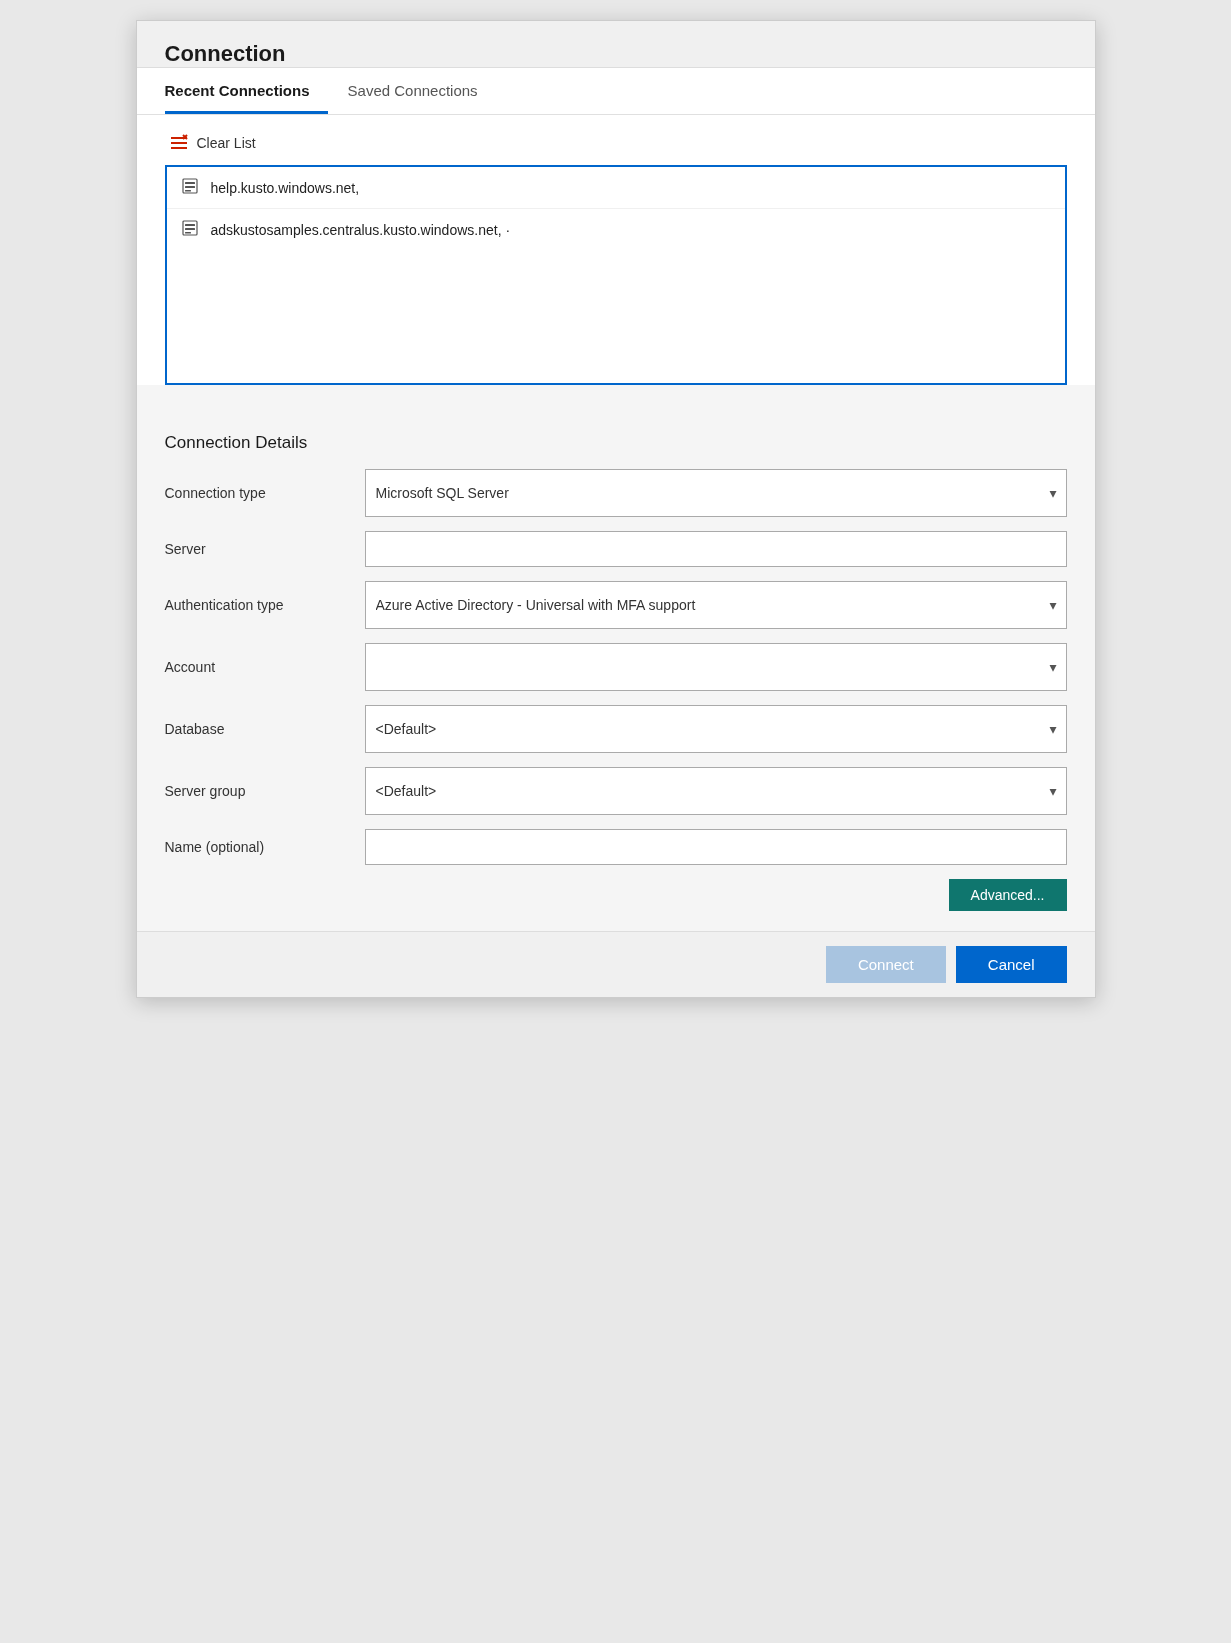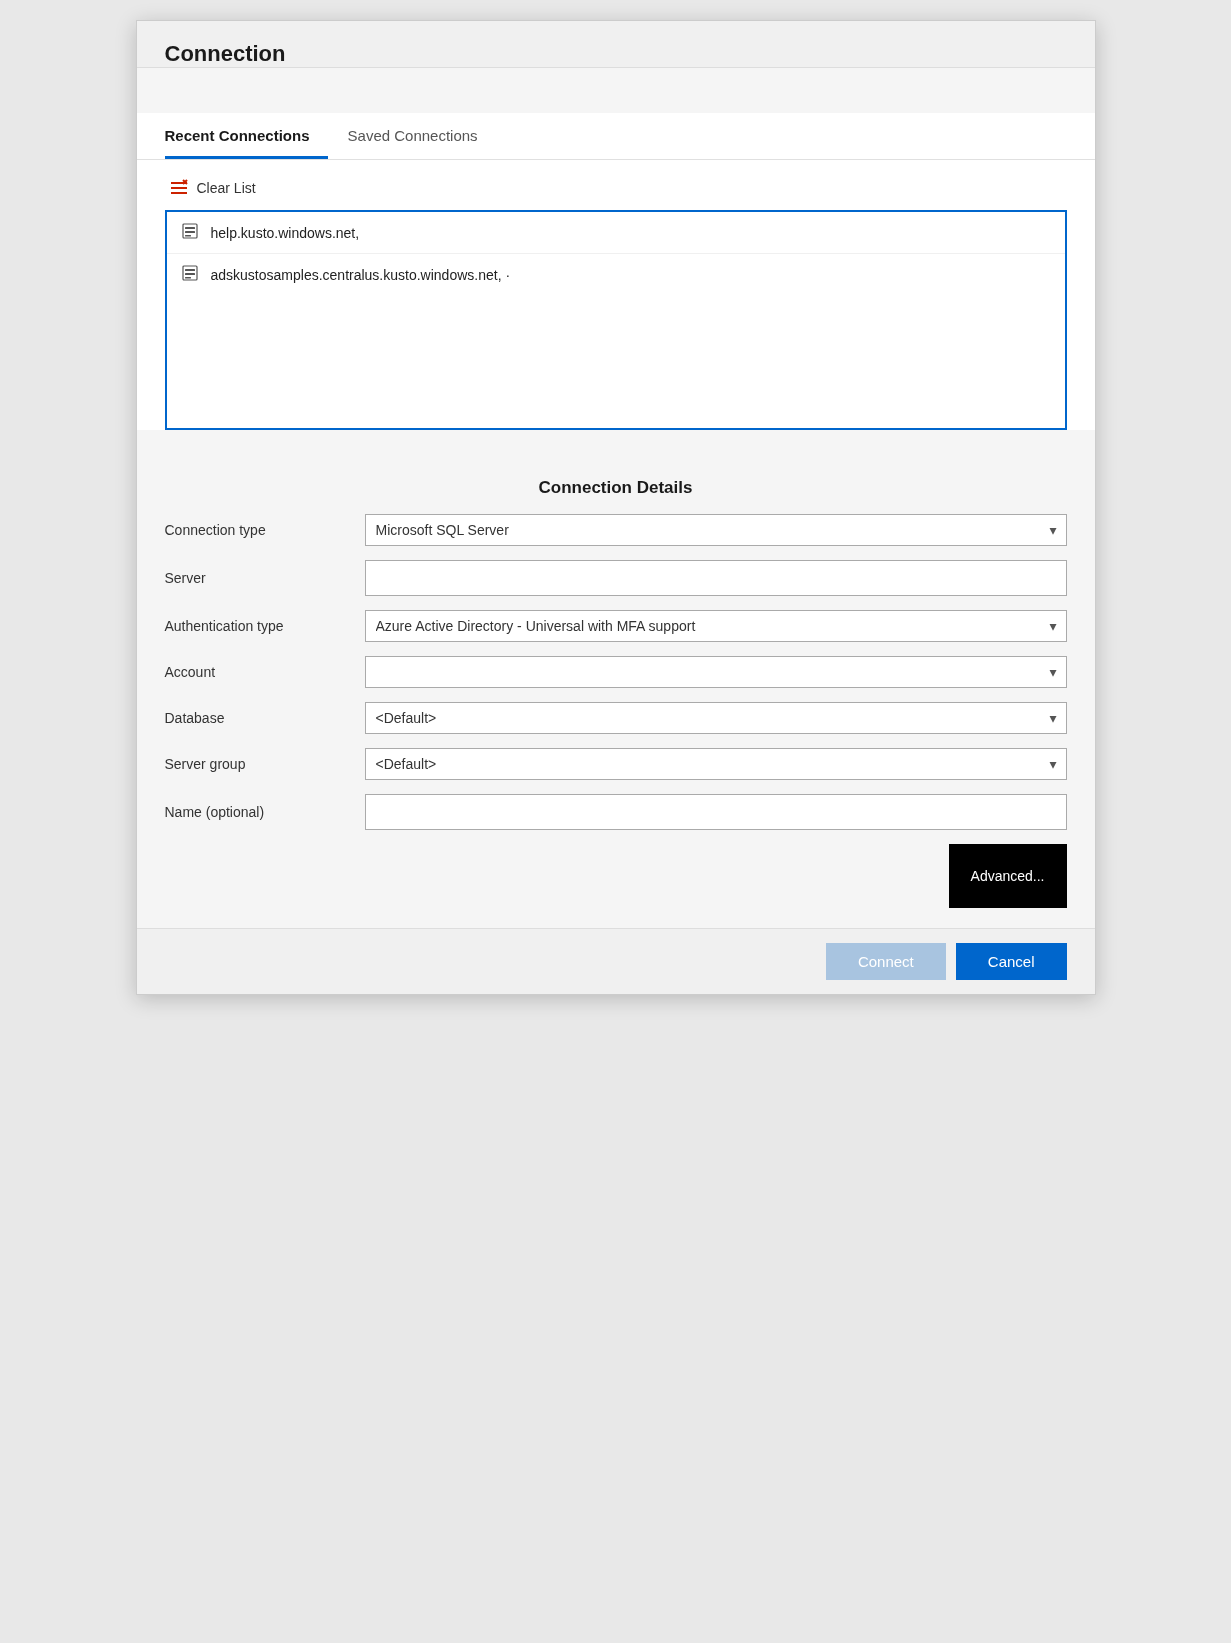--- a/index.html
+++ b/index.html
@@ -24,21 +24,20 @@
       font-size: 22px;
       font-weight: 600;
       color: #1a1a1a;
       border-bottom: 1px solid #ddd;
     }
     
     .tabs-section {
       background: #fff;
       padding: 0 28px;
       border-bottom: 1px solid #e0e0e0;
-      margin-top: 45px;
     }
     .tabs {
       display: flex;
       gap: 0;
     }
     .tab {
       padding: 14px 18px 12px 0;
       font-size: 15px;
       cursor: pointer;
       color: #555;
@@ -94,24 +93,23 @@
       height: 30px;
       background: #f5f5f5;
     }
     
     .details-section {
       background: #f5f5f5;
       padding: 0 28px 20px 28px;
     }
     .details-title {
       font-size: 17px;
-      font-weight: 700;
+      font-weight: 400;
       color: #1a1a1a;
       padding: 18px 0 16px 0;
-      text-align: center;
     }
     .form-row {
       display: flex;
       align-items: center;
       margin-bottom: 14px;
     }
     .form-label {
       width: 200px;
       flex-shrink: 0;
       font-size: 14px;
@@ -127,21 +125,21 @@
       padding: 0 10px;
       color: #333;
       outline: none;
     }
     .select-wrapper {
       flex: 1;
       position: relative;
     }
     .select-wrapper select {
       width: 100%;
-      height: 32px;
+      height: 48px;
       border: 1px solid #aaa;
       background: #fff;
       font-size: 14px;
       padding: 0 32px 0 10px;
       color: #333;
       appearance: none;
       -webkit-appearance: none;
       outline: none;
       cursor: pointer;
     }
@@ -154,24 +152,24 @@
       pointer-events: none;
       color: #555;
       font-size: 14px;
     }
     .advanced-row {
       display: flex;
       justify-content: flex-end;
       margin-top: 8px;
     }
     .advanced-btn {
-      background: #000000;
+      background: #0f766e;
       color: #fff;
       border: none;
-      padding: 24px 22px;
+      padding: 8px 22px;
       font-size: 14px;
       cursor: pointer;
       font-family: inherit;
       text-align: center;
     }
     
     .dialog-footer {
       background: #f0f0f0;
       border-top: 1px solid #ddd;
       padding: 14px 28px;

